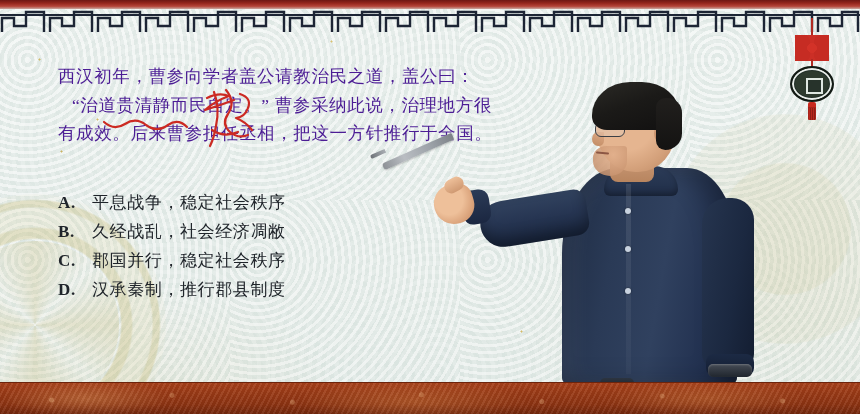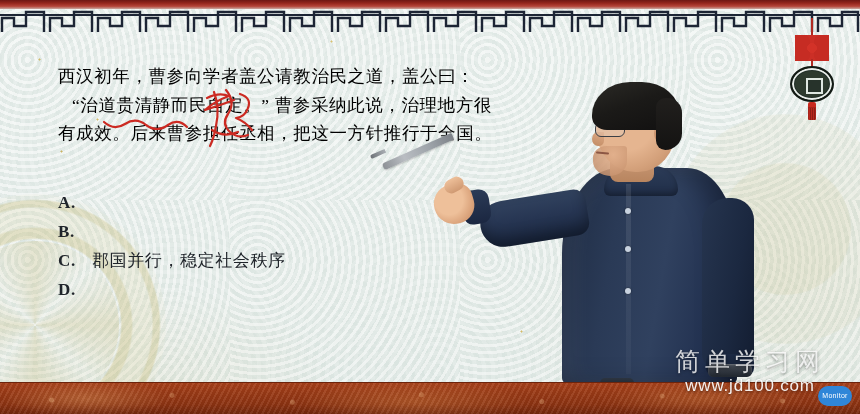--- a/index.html
+++ b/index.html
@@ -116,21 +116,21 @@
     border-radius:2px 2px 1px 1px;
   }
   #hanger .tassel:after{
     content:"";position:absolute;left:1px;top:6px;width:6px;height:12px;
     background:repeating-linear-gradient(90deg,#b8271d 0 1px,#8e1d16 1px 2px);
   }
 
   
   #question{
     position:absolute;left:58px;top:62px;width:520px;
-    color:#000000;
+    color:#4c1d95;
     font-size:17.5px;
     letter-spacing:.6px;
   }
   #question .line{height:28.5px;line-height:28.5px;white-space:nowrap;}
   #question .line.indent{padding-left:14px;}
 
   #options{
     position:absolute;left:58px;top:188px;width:430px;
     color:#20252b;font-size:17px;letter-spacing:.6px;
   }
@@ -360,30 +360,33 @@
 
   <div id="question">
     <div class="line">西汉初年，曹参向学者盖公请教治民之道，盖公曰：</div>
     <div class="line indent">“治道贵清静而民自定。” 曹参采纳此说，治理地方很</div>
     <div class="line">有成效。后来曹参担任丞相，把这一方针推行于全国。</div>
   </div>
 
   <div id="options">
     <div class="opt">
       <span class="lbl">A.</span>
+      <span>平息战争，稳定社会秩序</span>
     </div>
     <div class="opt">
       <span class="lbl">B.</span>
+      <span>久经战乱，社会经济凋敝</span>
     </div>
     <div class="opt">
       <span class="lbl">C.</span>
       <span>郡国并行，稳定社会秩序</span>
     </div>
     <div class="opt">
       <span class="lbl">D.</span>
+      <span>汉承秦制，推行郡县制度</span>
     </div>
   </div>
 
   <svg id="annotations" viewBox="0 0 860 384" aria-hidden="true">
     <g fill="none" stroke="#cc2a22" stroke-width="2.2" stroke-linecap="round" stroke-linejoin="round">
 
       <path d="M104 122 q10 9 21 2 q11 -7 21 1 q11 8 22 0 q10 -7 19 2"></path>
 
       <path d="M207 98 q12 -6 22 -2 q-14 5 -24 14 q16 -5 29 -10"></path>
       <path d="M214 92 q6 16 2 34 q-2 12 -6 20"></path>
@@ -423,19 +426,14 @@
     <div class="tch" id="pointer"></div>
     <div class="tch" id="pointerTip"></div>
   </div>
 
   <div id="deskObject"></div>
 
   <div id="carpet">
     <div class="motifs"></div>
   </div>
 
-  <div id="watermark">
-    <div id="wmTitle">简单学习网</div>
-    <div id="wmUrl">www.jd100.com</div>
-    <div id="wmBadge">Monitor</div>
-  </div>
 
 </div>
 
 </body></html>

